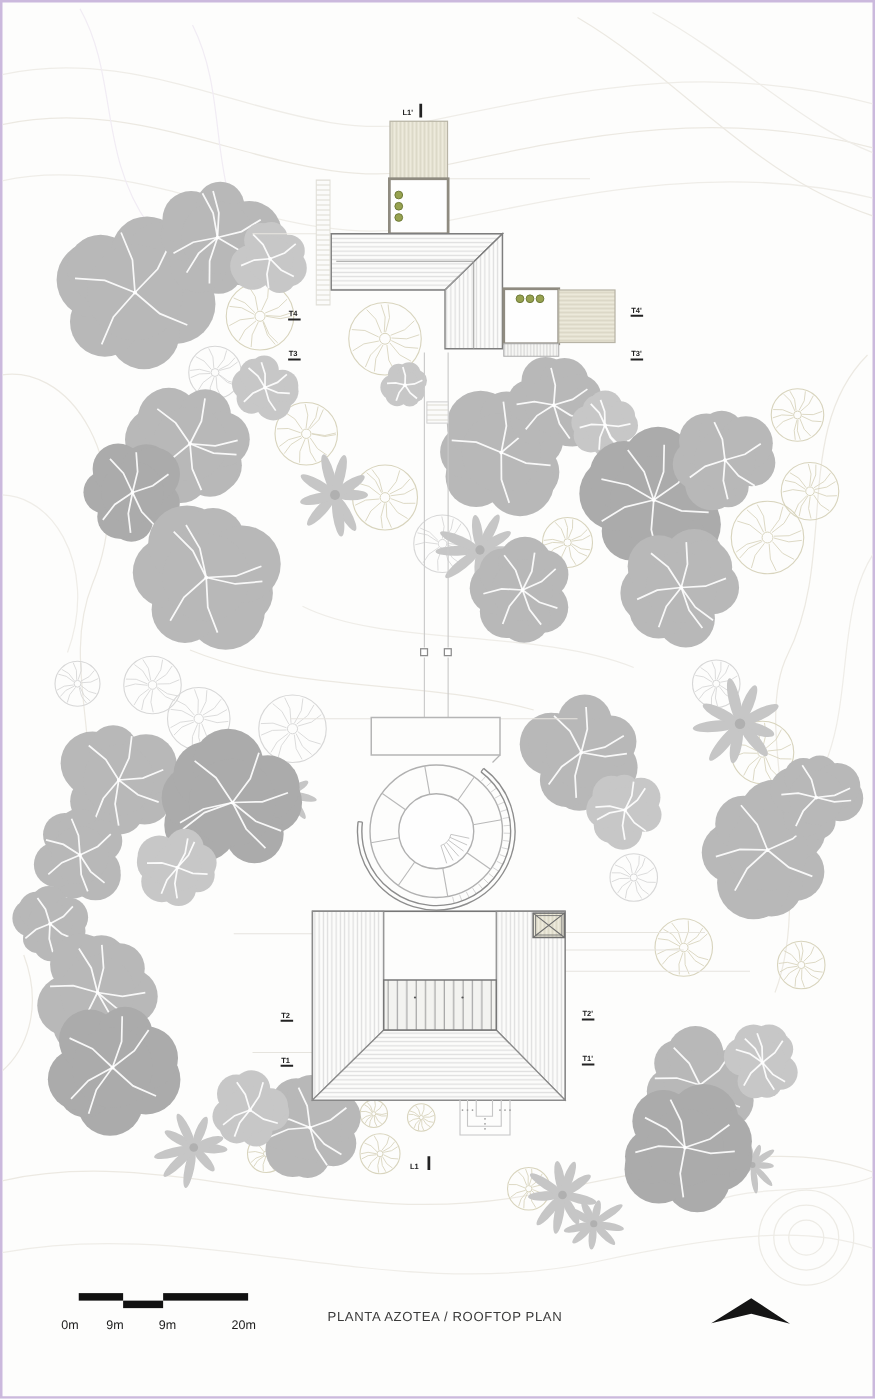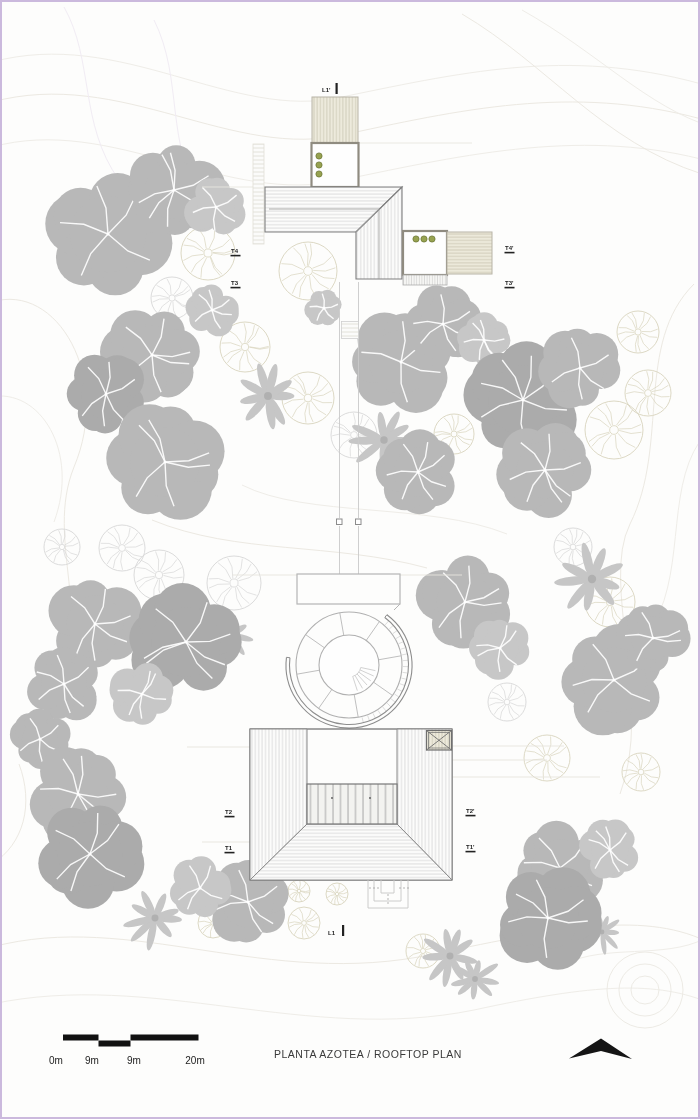--- a/index.html
+++ b/index.html
@@ -7,21 +7,21 @@
     position:relative;
     width:700px;height:1119px;
     background:#fdfdfc;
     border:2px solid #cbb9dd;
     box-sizing:border-box;
     overflow:hidden;
     font-family:"Liberation Sans", sans-serif;
   }
   svg{position:absolute;left:0;top:0;}
   .title{
-    position:absolute;left:272px;top:1046px;
+    position:absolute;left:260px;top:1046px;
     font-size:10.5px;letter-spacing:0.5px;color:#3a3a3a;
   }
   .slabel{
     position:absolute;top:1053px;font-size:10px;color:#1c1c1c;
     transform:translateX(-50%);
     text-align:right;
   }
   .s0{left:54px}.s1{left:90px}.s2{left:132px}.s3{left:193px}
 </style>
 </head>

